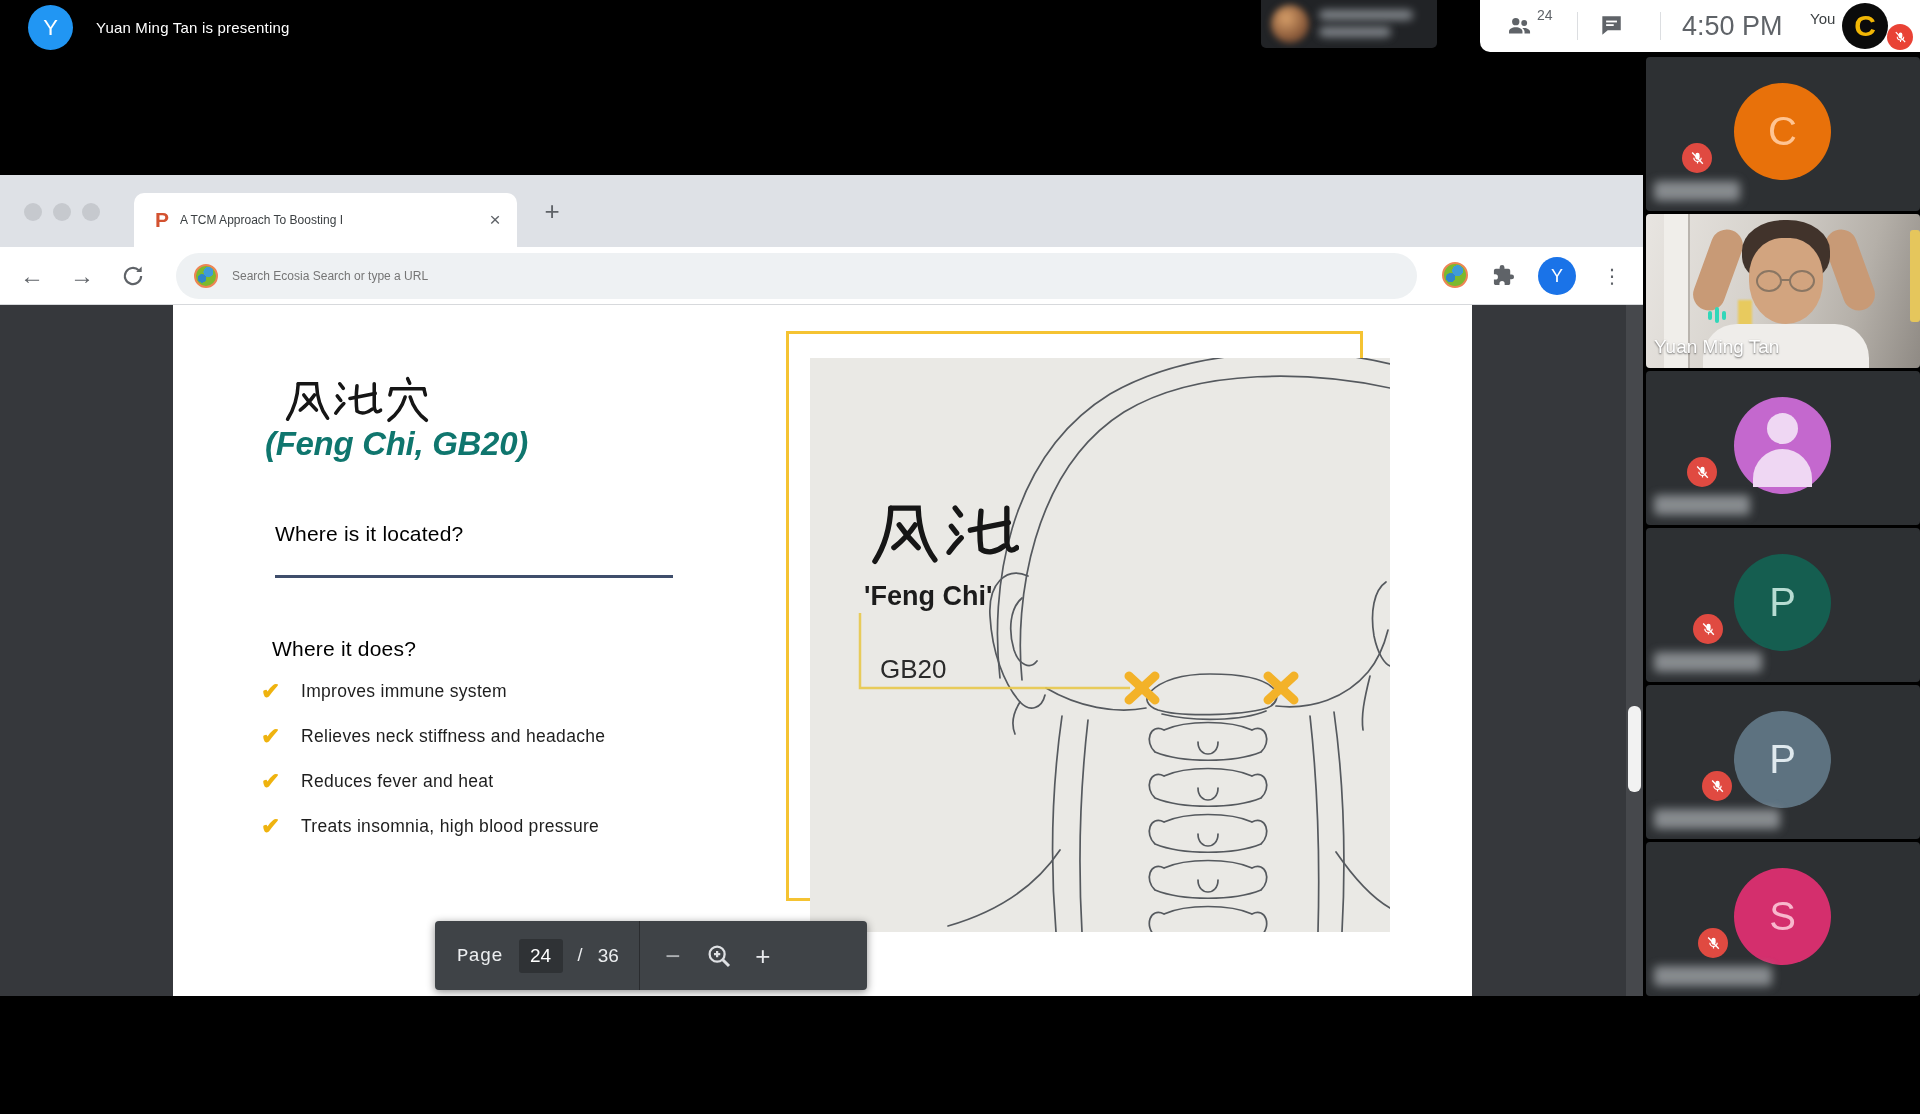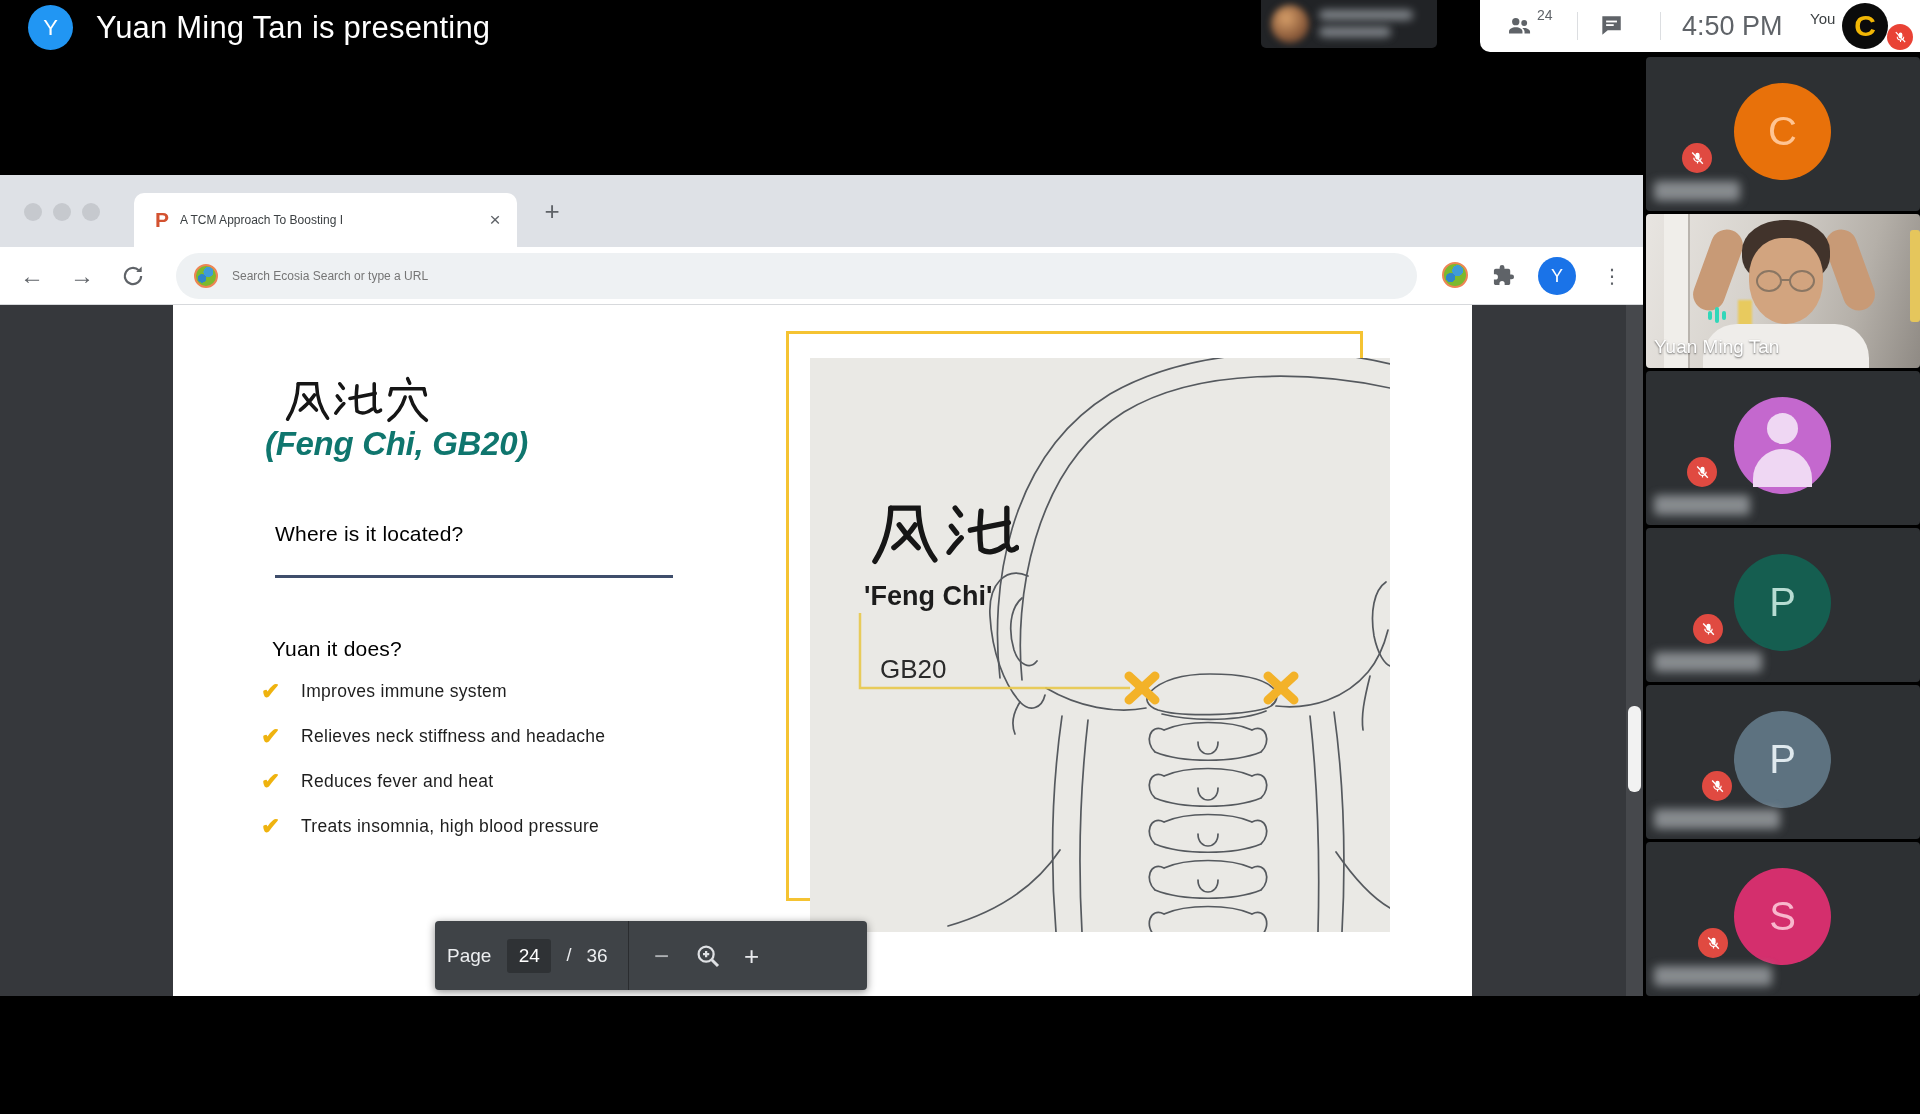--- a/index.html
+++ b/index.html
@@ -7,21 +7,21 @@
               font-family:"Liberation Sans", sans-serif; }
   .abs { position:absolute; }
   .sr-only { position:absolute; width:1px; height:1px; overflow:hidden; clip:rect(0 0 0 0); white-space:nowrap; }
 
   
   #topbar { position:absolute; left:0; top:0; width:1920px; height:55px; }
   .presenter-avatar { position:absolute; left:28px; top:5px; width:45px; height:45px;
     border-radius:50%; background:#2196f3; color:#fff; font-size:22px;
     display:flex; align-items:center; justify-content:center; }
   .presenting-text { position:absolute; left:96px; top:0; height:55px; display:flex;
-    align-items:center; color:#fff; font-size:31px; letter-spacing:.2px; }
+    align-items:center; color:#fff; font-size:15px; letter-spacing:.2px; }
   .top-preview { position:absolute; left:1261px; top:0; width:176px; height:48px;
     background:#212326; border-radius:0 0 5px 5px; overflow:hidden; }
   .tp-avatar { position:absolute; left:10px; top:5px; width:38px; height:38px; border-radius:50%;
     background:radial-gradient(circle at 40% 35%, #d8a06a, #8a5a3a 60%, #55382a); filter:blur(3px); }
   .tp-line { position:absolute; background:#9aa0a6; height:10px; border-radius:5px; filter:blur(4px); opacity:.8; }
   .tp-line1 { left:58px; top:10px; width:94px; }
   .tp-line2 { left:58px; top:27px; width:72px; }
 
   .top-panel { position:absolute; left:1480px; top:0; width:440px; height:52px;
     background:#fff; border-radius:0 0 0 10px; }
@@ -97,21 +97,21 @@
   .benefit-text { font-size:17.5px; color:#1e1e1e; letter-spacing:.3px;text-align:center; }
 
   .y-rect { position:absolute; left:613px; top:26px; width:577px; height:570px;
     border:3px solid #f5c332; z-index:1; }
   .diagram { position:absolute; left:637px; top:53px; width:580px; height:574px;
     background:#eae9e5; z-index:2; }
 
   .pdf-controls { position:absolute; left:435px; top:616px; width:432px; height:69px;
     background:#3f4347; border-radius:4px; box-shadow:0 2px 8px rgba(0,0,0,.45);
     display:flex; align-items:center; z-index:10; color:#eceef0; }
-  .pc-label { margin-left:12px; font-size:19px; }
+  .pc-label { margin-left:22px; font-size:19px;font-family:Liberation Mono, monospace; }
   .pg-in { margin-left:16px; width:44px; height:34px; background:#2f3235; border:none; border-radius:3px;
     color:#fff; text-align:center; font-size:19px; font-family:"Liberation Sans",sans-serif; }
   .pc-sep { margin-left:15px; font-size:18px; }
   .pc-total { margin-left:15px; font-size:19px; }
   .pc-div { margin-left:20px; width:1px; height:69px; background:#2a2c2f; }
   .pc-btn { width:34px; height:40px; line-height:40px; text-align:center; font-size:26px; }
   .zo { margin-left:16px; color:#aeb1b4; }
   .mag { margin-left:14px; width:30px; height:30px; }
   .zi { margin-left:12px; color:#e8eaed; }
 
@@ -273,21 +273,21 @@
         <svg viewBox="0 0 300 100" width="152" height="52">
           <use href="#zh-feng" x="0" y="0" width="100" height="100"></use>
           <use href="#zh-chi" x="100" y="0" width="100" height="100"></use>
           <use href="#zh-xue" x="200" y="0" width="100" height="100"></use>
         </svg>
       </div>
       <div class="latin-title">(Feng Chi, GB20)</div>
 
       <div class="slide-q q1">Where is it located?</div>
       <div class="q-underline"></div>
-      <div class="slide-q q2">Yuan it does?</div>
+      <div class="slide-q q2">Where it does?</div>
 
       <div class="benefit b0">
         <span class="check">✔</span>
         <span class="benefit-text">Improves immune system</span>
       </div>
       <div class="benefit b1">
         <span class="check">✔</span>
         <span class="benefit-text">Relieves neck stiffness and headache</span>
       </div>
       <div class="benefit b2">

